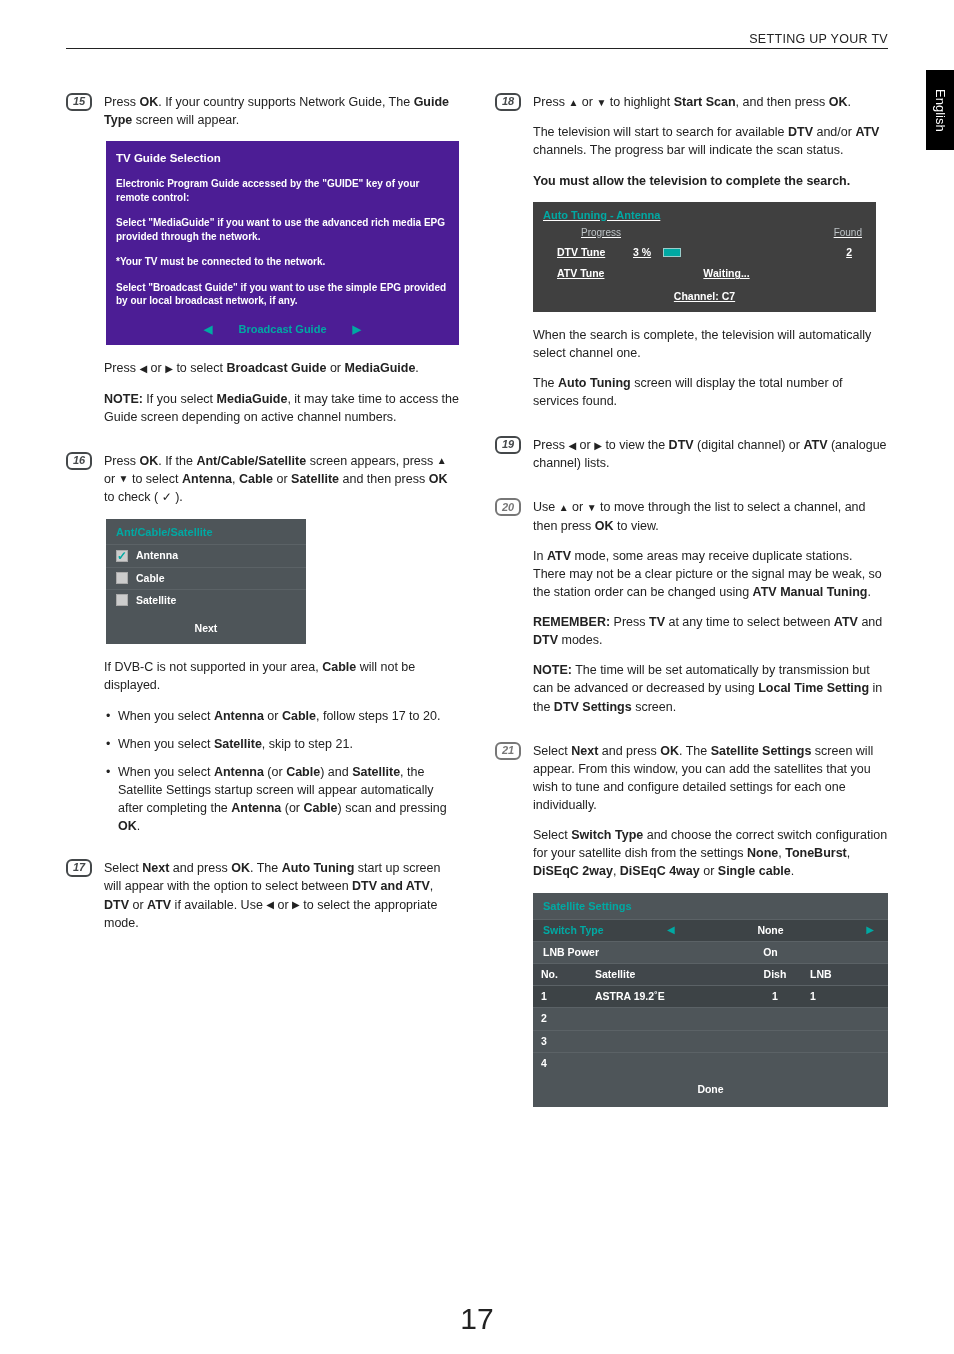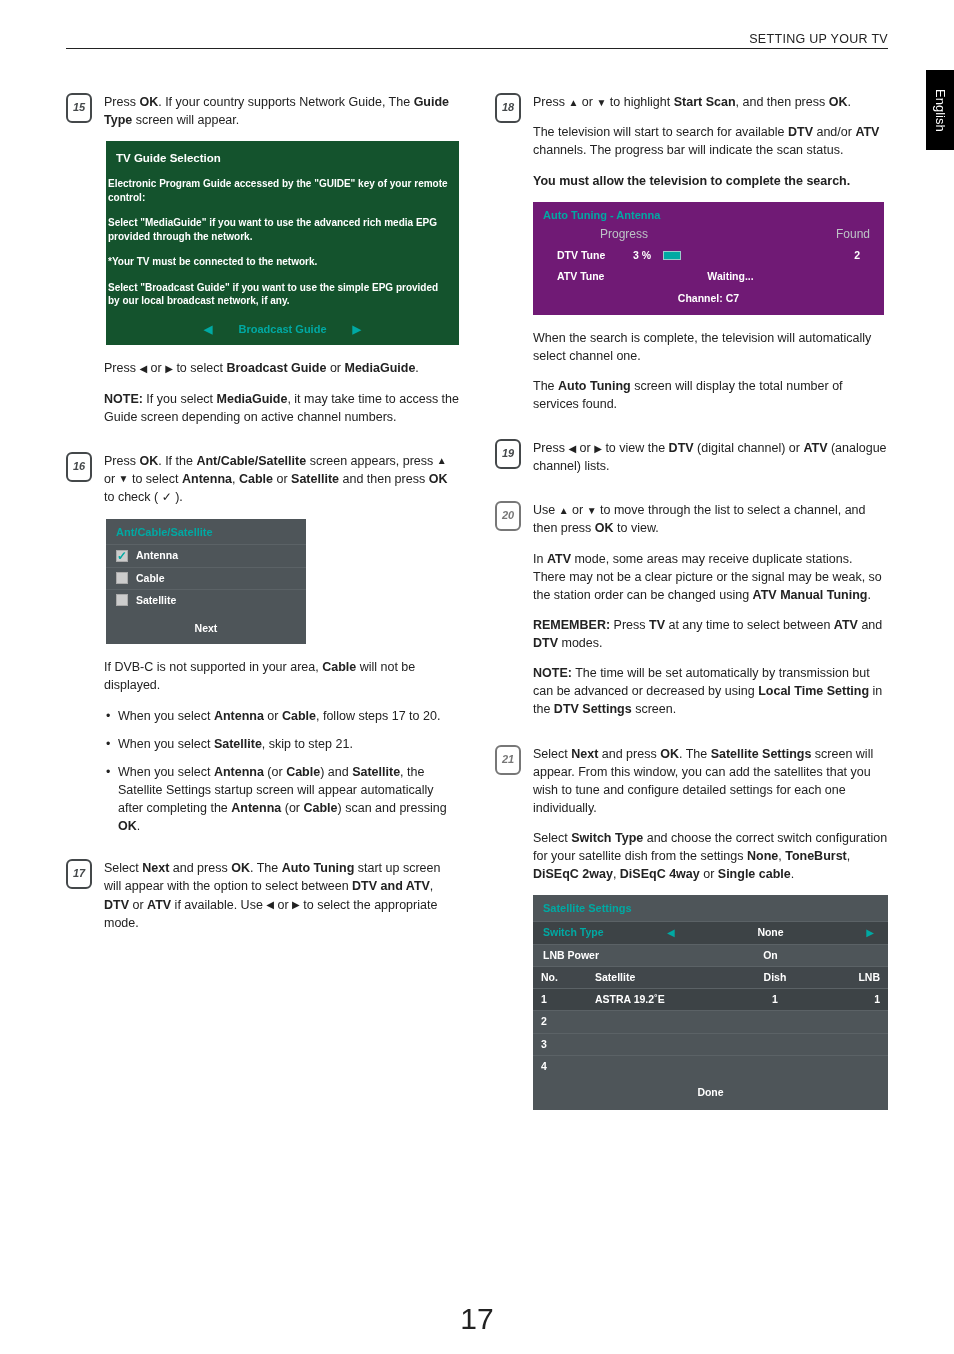--- a/index.html
+++ b/index.html
@@ -5,62 +5,62 @@
   * { box-sizing: border-box; margin: 0; padding: 0; }
   body { font-family: "Segoe UI", Arial, sans-serif; font-size: 12.5px; line-height: 1.45; color: #222; width: 954px; height: 1354px; position: relative; background: #fff; }
   .page { padding: 30px 66px 0 66px; }
   .top-rule { border-top: 1px solid #222; margin-bottom: 4px; }
   .header-row { display: flex; justify-content: flex-end; align-items: center; position: relative; }
   .section-head { font-size: 12.5px; letter-spacing: 0.3px; text-align: right; margin-right: 0; }
   .side-tab { position: absolute; right: 0; top: 70px; width: 28px; height: 80px; background: #000; color: #fff; writing-mode: vertical-rl; text-orientation: mixed; font-size: 13px; display: flex; align-items: center; justify-content: center; }
   .columns { display: flex; gap: 36px; margin-top: 40px; }
   .col { flex: 1; min-width: 0; }
   .step { display: flex; gap: 12px; margin-bottom: 14px; }
-  .step-icon { width: 26px; height: 30px; border: 2px solid #777; border-radius: 6px; color: #777; font-weight: 800; font-size: 11px; display: flex; align-items: center; justify-content: center; font-style: italic; flex: 0 0 26px; }
+  .step-icon { width: 26px; height: 18px; border: 2px solid #777; border-radius: 6px; color: #777; font-weight: 800; font-size: 11px; display: flex; align-items: center; justify-content: center; font-style: italic; flex: 0 0 26px; }
   .step-icon.dark { border-color: #44484a; color: #44484a; }
   .step-body { flex: 1; }
   .step-body > p { margin-bottom: 12px; }
   .b { font-weight: 700; }
   .i { font-weight: 700; }
-  .panel { background: #14532d; color: #fff; font-size: 10.5px; padding: 6px 0 0 0; margin: 0 0 14px 2px; }
+  .panel { background: #4c1d95; color: #fff; font-size: 10.5px; padding: 6px 0 0 0; margin: 0 0 14px 2px; }
   .panel .title { font-weight: 700; padding: 3px 10px 6px 10px; font-size: 11.5px; }
-  .panel .row { padding: 4px 10px 8px 2px; font-weight: 700; font-size: 10px; line-height: 1.35; }
+  .panel .row { padding: 4px 10px 8px 10px; font-weight: 700; font-size: 10px; line-height: 1.35; }
   .panel .navrow { display: flex; justify-content: center; align-items: center; gap: 26px; padding: 6px 0 8px 0; color: #00a9a3; font-weight: 700; font-size: 11px; }
   .panel .navrow .arrow { color: #00a9a3; }
   .small-panel { background: #4e5559; color: #fff; font-size: 10.5px; width: 200px; margin: 0 0 14px 2px; }
   .sp-title { background: #4e5559; font-weight: 700; padding: 6px 10px 4px 10px; color: #00a9a3; font-size: 11px; }
   .sp-item { display: flex; align-items: center; gap: 8px; padding: 3px 10px; border-top: 1px solid #5b6266; font-weight: 700; }
   .cbx { width: 12px; height: 12px; border: 1px solid #aaa; background: #ccc; display: inline-block; position: relative; }
   .cbx.checked::after { content: "✓"; position: absolute; top: -3px; left: 0; color: #00a9a3; font-size: 12px; font-weight: 900; }
   .sp-next { text-align: center; padding: 10px 0 8px 0; font-weight: 700; }
   ul.bullets { list-style: none; padding-left: 0; }
   ul.bullets li { position: relative; padding-left: 14px; margin-bottom: 10px; }
   ul.bullets li::before { content: "•"; position: absolute; left: 2px; top: 0; }
-  .tune-panel { background: #701a75; color: #fff; font-size: 10.5px; margin: 4px 4px 14px 0; }
+  .tune-panel { background: #404040; color: #fff; font-size: 10.5px; margin: 4px 12px 14px 0; text-decoration: underline; }
   .tune-title { font-weight: 700; color: #00a9a3; padding: 6px 10px 2px 10px; font-size: 11px; }
-  .tune-sub { text-align: center; color: #bdc3c6; font-size: 12px; padding-bottom: 2px; display: flex; justify-content: space-between; padding-left: 67px; padding-right: 14px; gap: 44px; }
+  .tune-sub { text-align: center; color: #bdc3c6; font-size: 10px; padding-bottom: 2px; display: flex; justify-content: space-between; padding-left: 48px; padding-right: 14px; gap: 44px; }
   .tune-row { display: flex; align-items: center; padding: 3px 24px; font-size: 10.5px; font-weight: 700; gap: 12px; }
   .tune-label { width: 64px; }
   .pbar { flex: 0 0 18px; height: 9px; background: #00a9a3; border: 1px solid #9acdcb; }
   .tune-waiting { flex: 1; text-align: center; font-weight: 700; }
   .tune-found { width: 20px; text-align: right; }
   .tune-chan { text-align: center; padding: 4px 0 8px 0; font-weight: 700; font-size: 10.5px; }
   .sat-panel { background: #4e5559; color: #fff; font-size: 10.5px; margin-top: 8px; }
   .sat-title { color: #00a9a3; font-weight: 700; padding: 6px 10px 4px 10px; font-size: 11px; }
   .sat-row { display: flex; align-items: center; padding: 3px 8px; border-top: 1px solid #5b6266; font-size: 10.5px; }
   .sat-row.highlight { background: #3d4346; }
   .sat-row .label { flex: 0 0 120px; font-weight: 700; padding-left: 2px; }
   .sat-row .val { flex: 1; text-align: center; font-weight: 700; position: relative; }
   .sat-row .val.sel { color: #fff; }
   .sat-row .arL, .sat-row .arR { color: #00a9a3; font-size: 10px; padding: 0 6px; }
   .sat-row.head { background: #41474b; font-weight: 700; }
   .sat-row .c1 { flex: 0 0 44px; text-align: left; }
   .sat-row .c2 { flex: 1; text-align: left; padding-left: 10px; }
   .sat-row .c3 { flex: 0 0 70px; text-align: center; }
-  .sat-row .c4 { flex: 0 0 70px; text-align: right; }
+  .sat-row .c4 { flex: 0 0 70px; text-align: left; }
   .sat-info { padding: 8px 12px; font-size: 9.5px; font-weight: 700; line-height: 1.4; }
   .sat-done { text-align: center; padding: 8px 0 10px 0; font-weight: 700; }
   .sat-row .label.highlight-label { color: #00a9a3; }
   .page-num { position: absolute; bottom: 14px; left: 0; width: 100%; text-align: center; font-size: 30px; font-weight: 400; color: #222; }
   .tri { display: inline-block; font-size: 10px; vertical-align: middle; }
   .check-inline { font-size: 12px; }
 </style>
 </head>
 <body>
 

